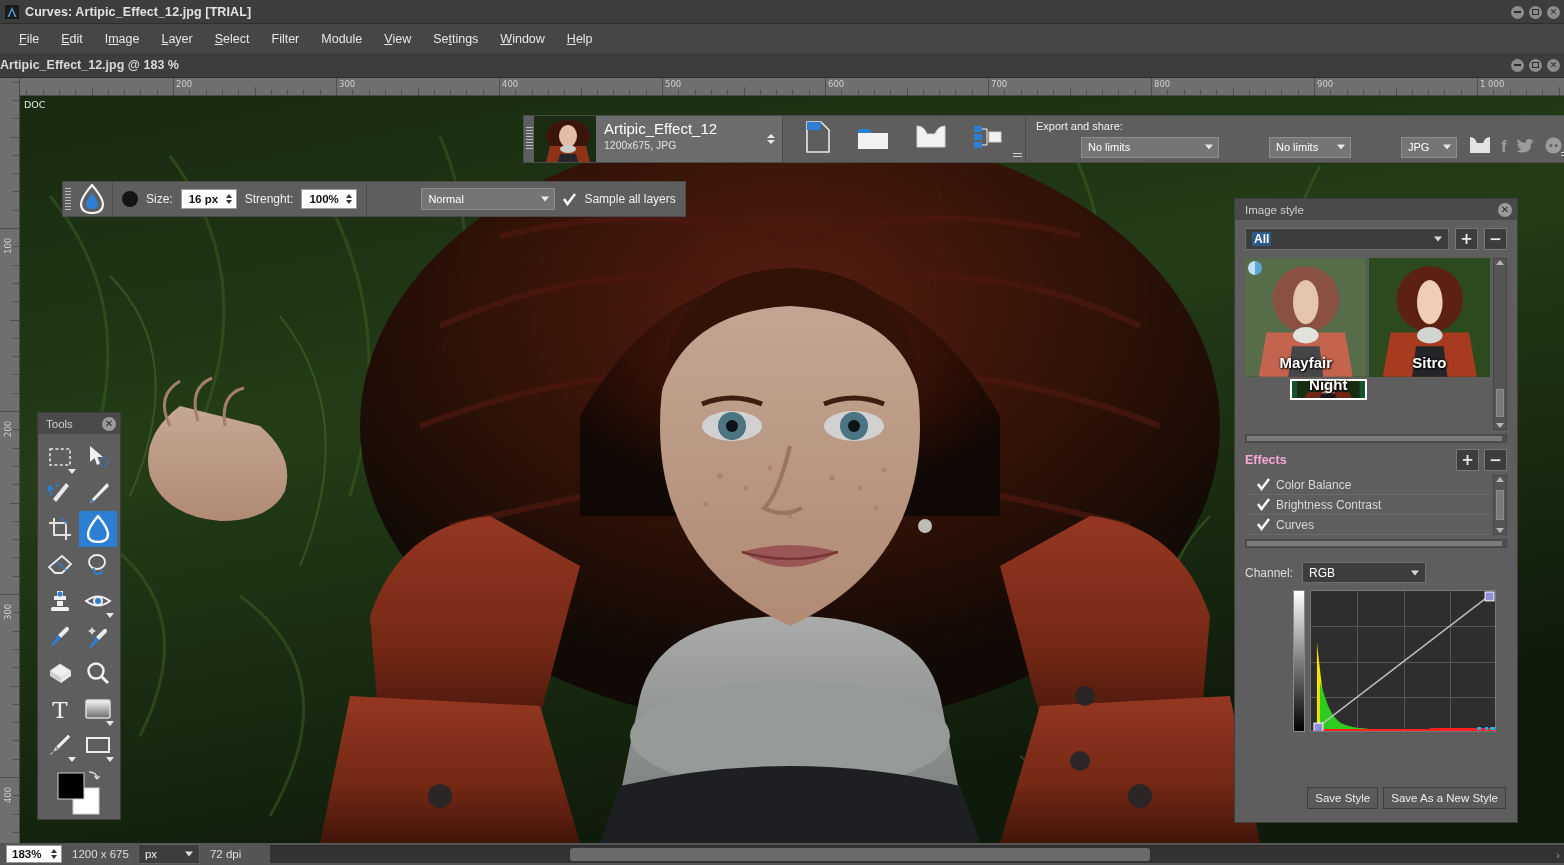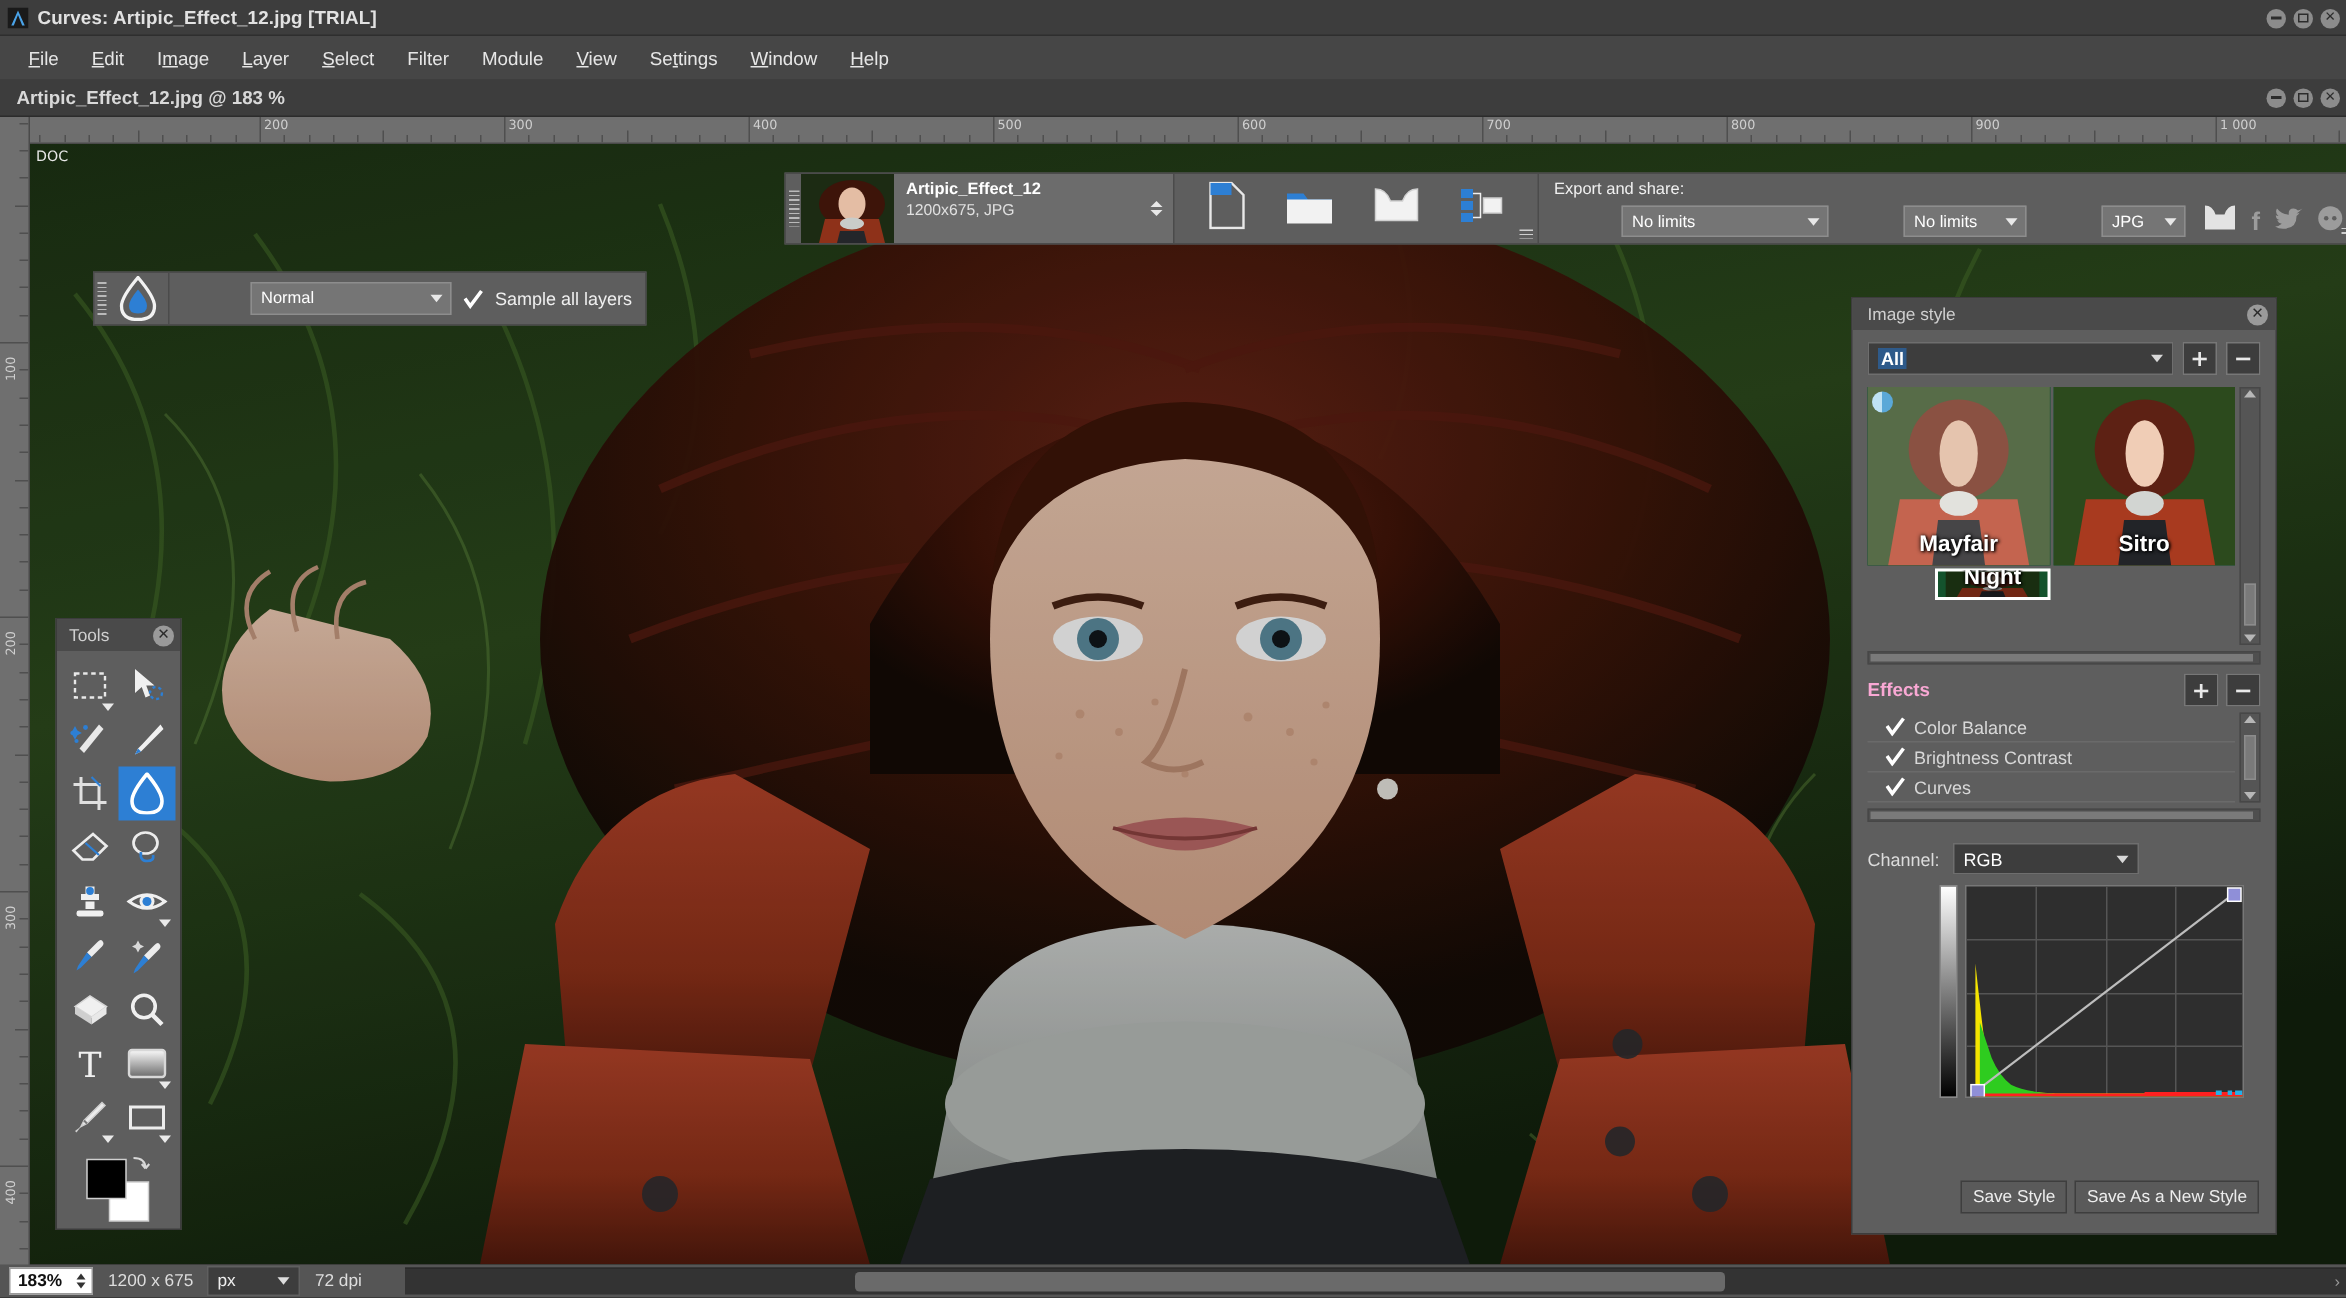--- a/index.html
+++ b/index.html
@@ -23,21 +23,21 @@
 
   
   #menubar { position:absolute; left:0; top:24px; width:1564px; height:29px;
     background:#464646; display:flex; align-items:center; padding-left:8px; }
   .menu-item { color:#e6e6e6; font-size:12.5px; padding:4px 11px; cursor:default; }
   .menu-item u { text-decoration:underline; }
 
   
   #doctab { position:absolute; left:0; top:53px; width:1564px; height:25px;
     background:#3d3d3d; border-bottom:1px solid #2c2c2c; display:flex; align-items:center; }
-  #doctab .dt { color:#d9d9d9; font-size:12.5px; font-weight:bold; margin-left:11px; }
+  #doctab .dt { color:#d9d9d9; font-size:12.5px; font-weight:bold; }
 
   
   #ruler-h { position:absolute; left:20px; top:78px; width:1544px; height:18px;
     background:#6f6f6f; border-bottom:1px solid #4a4a4a; overflow:hidden; }
   #ruler-v { position:absolute; left:0px; top:78px; width:20px; height:769px;
     background:#6f6f6f; border-right:1px solid #4a4a4a; overflow:hidden; }
   #rcorner { position:absolute; left:0; top:78px; width:20px; height:18px; background:#6f6f6f; }
   .rt { position:absolute; background:#4f4f4f; }
   .rlabel { position:absolute; color:#cfcfcf; font-size:8.5px;
     font-family:"DejaVu Sans", sans-serif; white-space:nowrap; }
@@ -52,21 +52,21 @@
 
   
   #topbar { position:absolute; left:523px; top:115px; height:48px; display:flex; z-index:30;
     background:#5e5e5e; border:1px solid #4b4b4b; }
   #grip { width:10px; background:#5e5e5e; display:flex; align-items:center; justify-content:center; }
   #grip .g { width:7px; height:24px;
     background:repeating-linear-gradient(to bottom,#b9b9b9 0 1px,#5e5e5e 1px 3px); }
   #thumbbox { width:62px; height:46px; overflow:hidden; }
   #thumbbox .mini { width:62px; height:46px; }
   #fileinfo { width:186px; background:#6c6c6c; padding:4px 8px; position:relative; }
-  #fileinfo .fn { color:#ffffff; font-size:11px; font-weight:bold; }
+  #fileinfo .fn { color:#ffffff; font-size:15px; font-weight:normal; }
   #fileinfo .fd { color:#e0e0e0; font-size:10.5px; margin-top:2px; }
   .spin { position:absolute; right:7px; top:50%; transform:translateY(-50%);
     display:flex; flex-direction:column; gap:2px; }
   .spin .up,.spin .dn { width:0;height:0;border-left:4px solid transparent;border-right:4px solid transparent; }
   .spin .up { border-bottom:4px solid #e8e8e8; }
   .spin .dn { border-top:4px solid #e8e8e8; }
   #tbicons { display:flex; align-items:center; gap:26px; padding:0 22px; background:#5e5e5e;
     border-left:1px solid #4b4b4b; position:relative; }
   #tbicons .tgrip { position:absolute; right:3px; bottom:3px; width:9px; height:6px;
     background:repeating-linear-gradient(to bottom,#cfcfcf 0 1px,transparent 1px 3px); }
@@ -602,20 +602,39 @@
   <div class="og">
       <div></div>
     </div>
   <div class="toolicon">
     <svg width="26" height="30" viewBox="0 0 26 30">
         <path d="M13 1 Q24 14 24 20 Q24 29 13 29 Q2 29 2 20 Q2 14 13 1 Z" fill="none" stroke="#f2f2f2" stroke-width="2.2"></path>
         <path d="M13 9 Q19 16 19 20 Q19 25 13 25 Q7 25 7 20 Q7 16 13 9 Z" fill="#2d7fd4"></path>
       </svg>
   </div>
   <div class="sect">
+    <div class="swatch"></div>
+    <div class="olab">Size:</div>
+    <div class="numfield">
+      <span>16 px</span>
+      <div class="sp">
+          <div class="up"></div>
+          <div class="dn"></div>
+        </div>
+    </div>
+    <div class="olab">Strenght:</div>
+    <div class="numfield">
+      <span>100%</span>
+      <div class="sp">
+          <div class="up"></div>
+          <div class="dn"></div>
+        </div>
+    </div>
+  </div>
+  <div class="sect">
     <div class="sel" style="width:134px;height:22px">
       <span>Normal</span>
         <div class="cv"></div>
       </div>
     <div class="chk">
       <svg width="13" height="13" viewBox="0 0 13 13">
           <path d="M1 6 L4.5 11 L12 1" stroke="#ffffff" stroke-width="2.4" fill="none"></path>
         </svg>
     </div>
     <div class="olab">Sample all layers</div>

